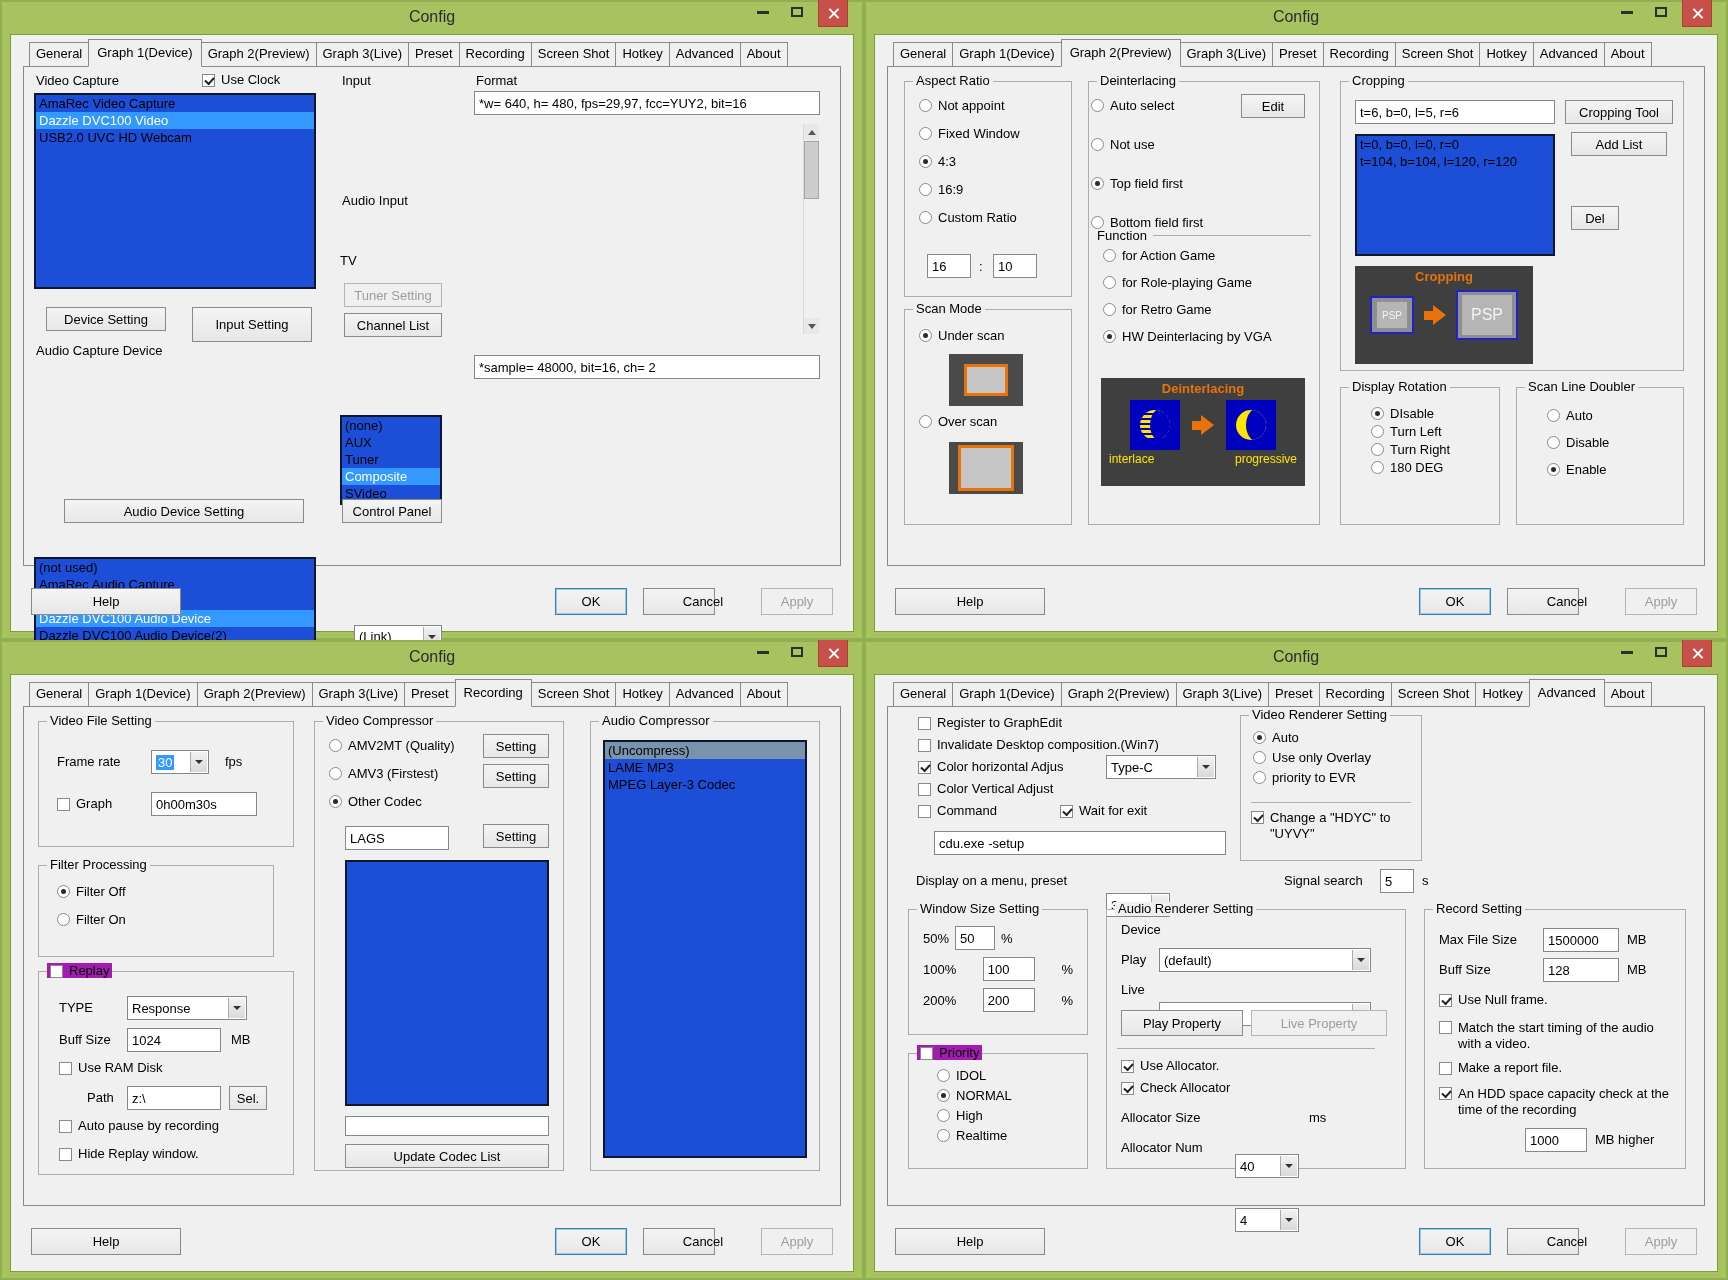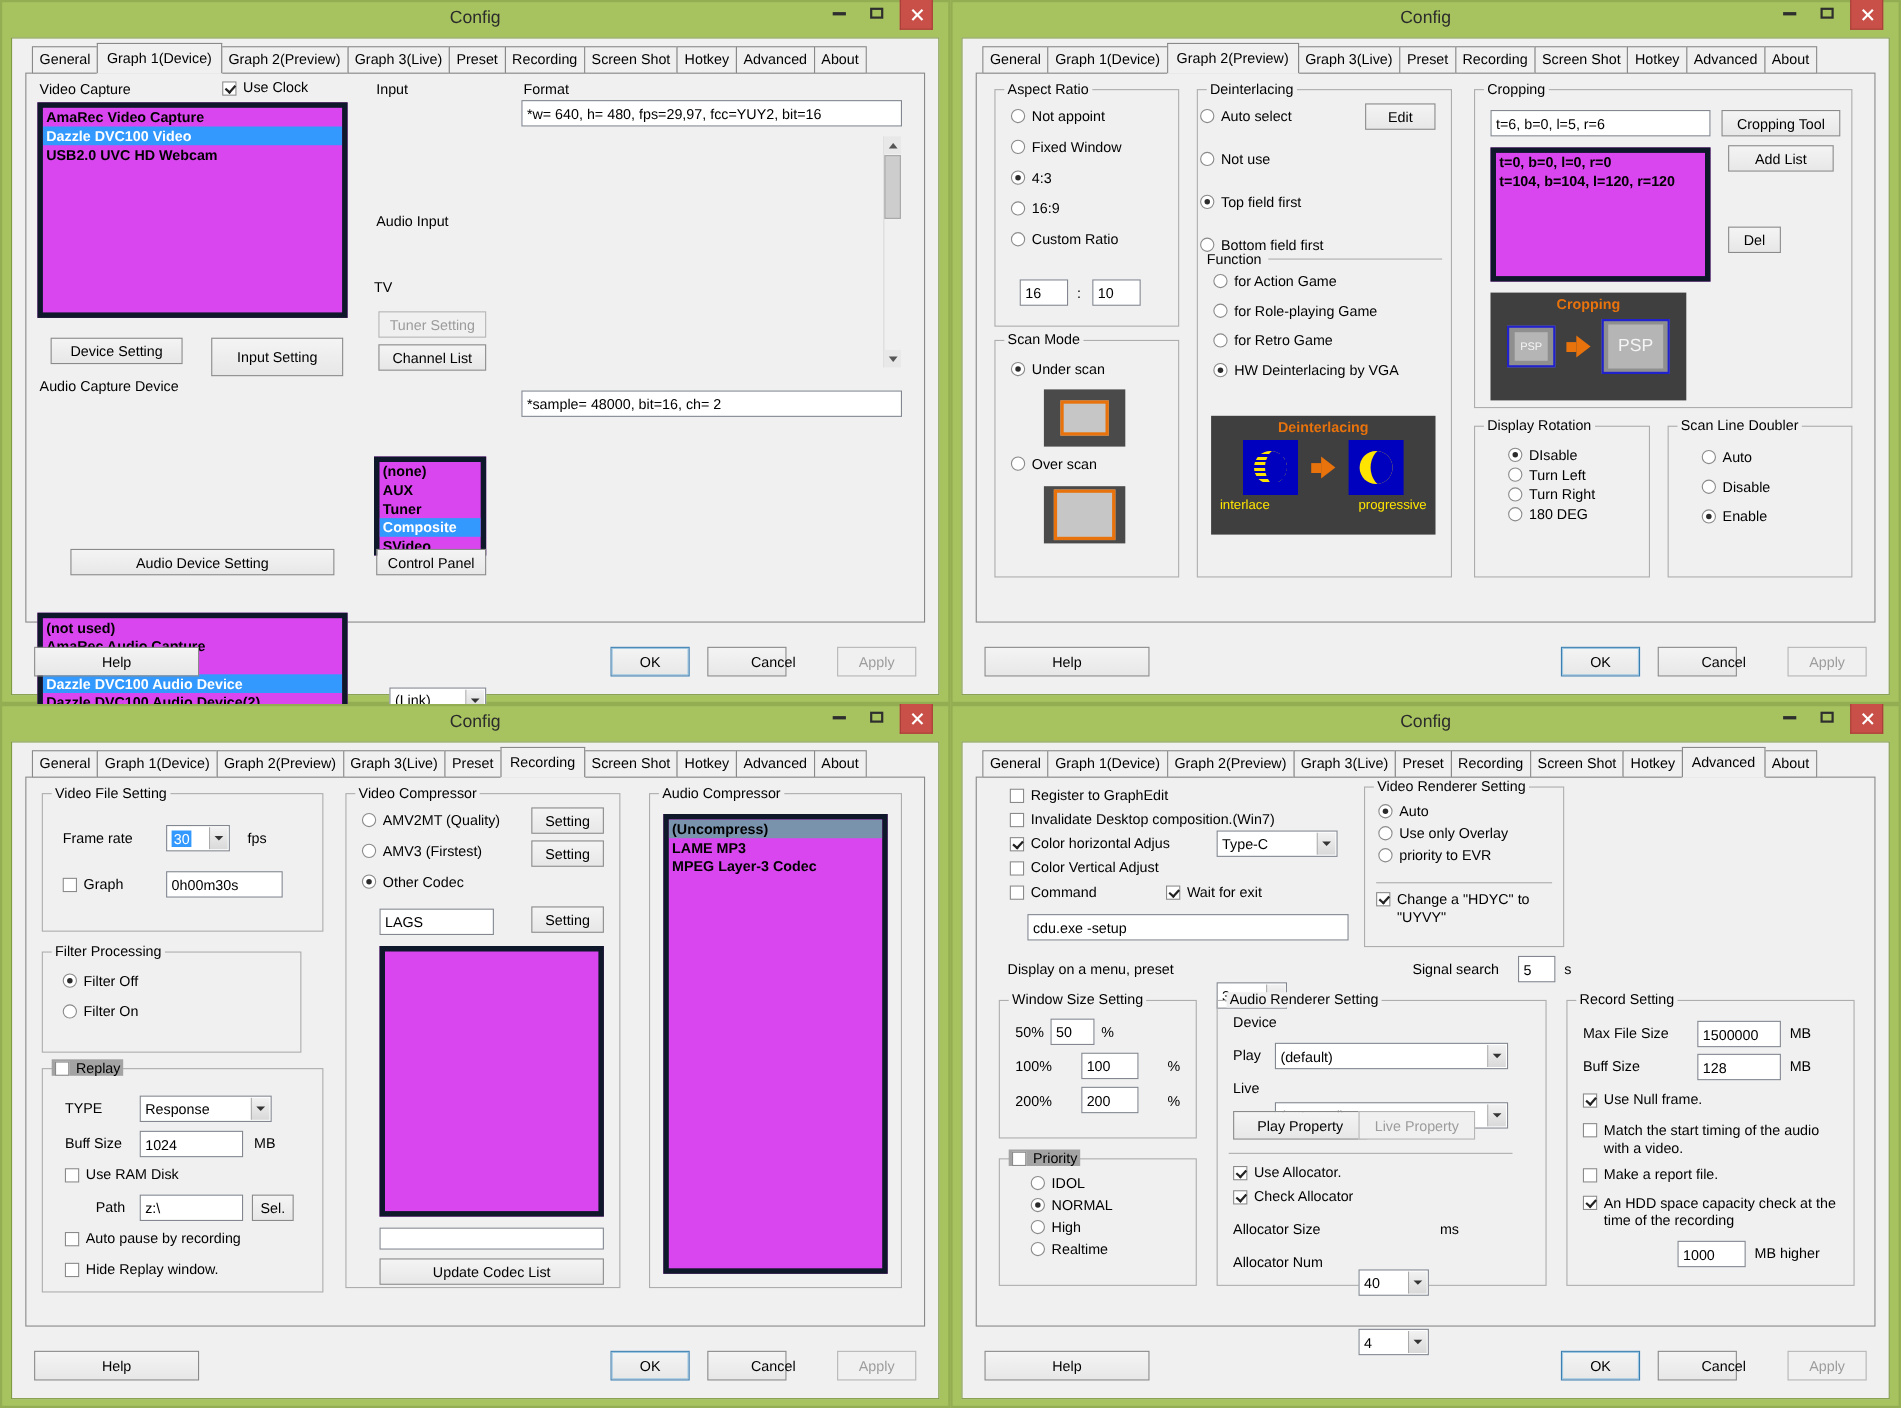--- a/index.html
+++ b/index.html
@@ -18,42 +18,42 @@
   .glyph-close::before { transform:rotate(45deg); }
   .glyph-close::after { transform:rotate(-45deg); }
   .client { position:absolute; left:10px; right:10px; top:34px; bottom:8px; background:#f0f0f0; border:1px solid #7e9a42; }
   .tabs { display:flex; margin:7px 0 0 18px; position:relative; z-index:2; }
   .tab { padding:3px 6px 4px; border:1px solid #898989; background:#f0f0f0; margin-right:-1px; font-size:13px; white-space:nowrap; position:relative; }
   .tab.active { padding:5px 8px 6px; margin-top:-3px; border-bottom-color:#f0f0f0; z-index:3; }
   .page { margin:-1px 12px 0 12px; border:1px solid #898989; position:relative; height:500px; background:#f0f0f0; }
   .abs { position:absolute; }
   .lbl { font-size:13px; white-space:nowrap; }
   .field { background:#fff; border:1px solid #828790; font-size:13px; padding:2px 4px; display:flex; align-items:center; overflow:hidden; white-space:nowrap; }
-  .listbox { background:#d946ef; border:5px solid #0f172a; overflow:hidden; position:relative;font-weight:bold; }
+  .listbox { background:#1d4ed8; border:2px solid #0f172a; overflow:hidden; position:relative; }
   .li { height:17px; line-height:17px; font-size:13px; padding:0 3px; white-space:nowrap; }
   .li.sel { background:#3399ff; color:#fff; }
   .li.sel-inactive { background:#7a93ad; color:#000; }
   .btn { background:linear-gradient(#f4f4f4,#e7e7e7); border:1px solid #8a8a8a; font-size:13px; display:flex; align-items:center; justify-content:center; white-space:nowrap; cursor:default; }
   .btn.disabled { color:#9c9c9c; border-color:#b5b5b5; background:#f0f0f0; }
   .btn.default { border-color:#3c7fb1; box-shadow:0 0 0 1px #9ec7e2 inset; }
   .combo { background:#fff; border:1px solid #828790; display:flex; align-items:center; font-size:13px; padding-left:4px; position:relative; overflow:hidden; }
   .combo .ddb { position:absolute; right:1px; top:1px; bottom:1px; width:17px; background:linear-gradient(#f2f2f2,#d9d9d9); border-left:1px solid #ababab; display:flex; align-items:center; justify-content:center; }
   .arrow-down { width:0; height:0; border-left:4px solid transparent; border-right:4px solid transparent; border-top:4px solid #333; }
   .combo.disabled .arrow-down { border-top-color:#a5a5a5; }
   .combo .hl { background:#3399ff; color:#fff; padding:0 2px; }
   .opt { display:flex; align-items:center; gap:6px; font-size:13px; white-space:nowrap; }
   .opt.multi { align-items:flex-start; white-space:normal; }
   .opt.multi .lbl { white-space:normal; line-height:1.25; }
   .radio { width:13px; height:13px; min-width:13px; border-radius:50%; border:1px solid #8a8a8a; background:#fff; position:relative; }
   .opt.on .radio::after { content:""; position:absolute; left:3px; top:3px; width:5px; height:5px; border-radius:50%; background:#2b2b2b; }
   .cbx { width:13px; height:13px; min-width:13px; border:1px solid #8a8a8a; background:#fff; position:relative; margin-top:1px; }
   .opt.checked .cbx::after { content:""; position:absolute; left:2px; top:2px; width:7px; height:4px; border-left:2px solid #222; border-bottom:2px solid #222; transform:rotate(-48deg); }
   .group { position:absolute; border:1px solid #adadad; }
   .gtitle { position:absolute; top:-8px; left:8px; background:#f0f0f0; padding:0 3px; font-size:13px; line-height:14px; white-space:nowrap; }
-  .gtitle-opt { position:absolute; top:-9px; left:8px; background:#a3a3a3; padding:0 3px;justify-content:flex-end; }
+  .gtitle-opt { position:absolute; top:-9px; left:8px; background:#a21caf; padding:0 3px;justify-content:flex-end; }
   .vlist { position:absolute; display:flex; flex-direction:column; }
   .subhdr { position:absolute; display:flex; align-items:center; gap:6px; font-size:13px; }
   .subhdr .line { flex:1; height:1px; background:#adadad; }
   .sbar { position:absolute; right:0; top:0; bottom:0; width:16px; background:#f0f0f0; border-left:1px solid #d9d9d9; }
   .sb-up,.sb-dn { position:absolute; left:0; right:0; height:16px; background:#e8e8e8; display:flex; align-items:center; justify-content:center; }
   .sb-up { top:0; } .sb-dn { bottom:0; }
   .tri-up { width:0; height:0; border-left:4px solid transparent; border-right:4px solid transparent; border-bottom:5px solid #555; }
   .tri-dn { width:0; height:0; border-left:4px solid transparent; border-right:4px solid transparent; border-top:5px solid #555; }
   .sb-thumb { position:absolute; left:0; right:0; top:17px; height:58px; background:#cdcdcd; border:1px solid #a6a6a6; }
   .imgbox { position:absolute; background:#3f3f3f; overflow:hidden; }
@@ -698,21 +698,21 @@
               </span>
           </div>
           <span class="lbl abs" style="left:14px;top:72px">Live</span>
           <div class="combo abs" style="left:52px;top:68px;width:212px;height:24px">
             <span>(not used)</span>
             <span class="ddb">
                 <span class="arrow-down"></span>
               </span>
           </div>
           <div class="btn abs" style="left:14px;top:100px;width:122px;height:26px">Play Property</div>
-          <div class="btn abs disabled" style="left:128px;top:100px;width:106px;height:26px">Live Property</div>
+          <div class="btn abs disabled" style="left:144px;top:100px;width:136px;height:26px">Live Property</div>
           <div class="abs" style="left:10px;top:138px;width:258px;height:1px;background:#adadad"></div>
           <div class="opt abs checked" style="left:14px;top:148px">
             <span class="cbx"></span>
               <span class="lbl">Use Allocator.</span>
           </div>
           <div class="opt abs checked" style="left:14px;top:170px">
             <span class="cbx"></span>
               <span class="lbl">Check Allocator</span>
           </div>
           <span class="lbl abs" style="left:14px;top:200px">Allocator Size</span>

